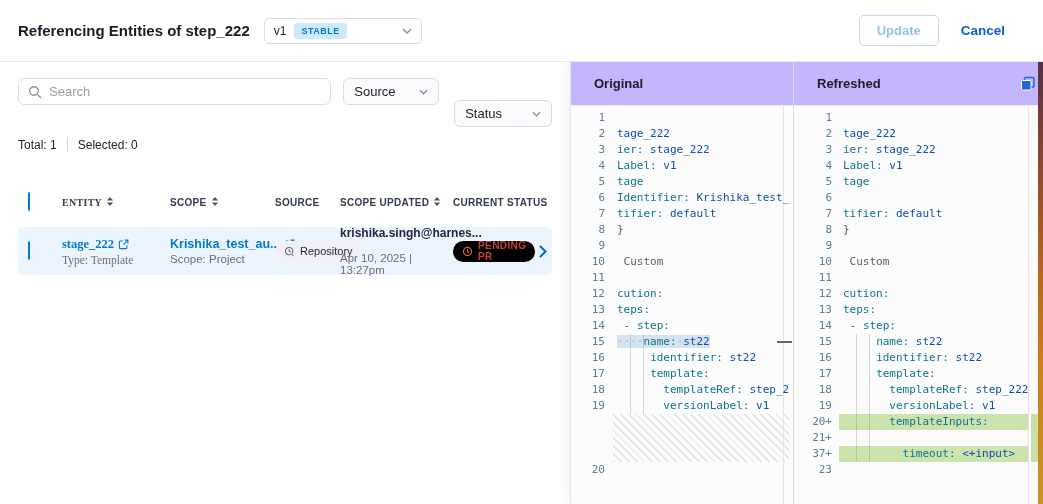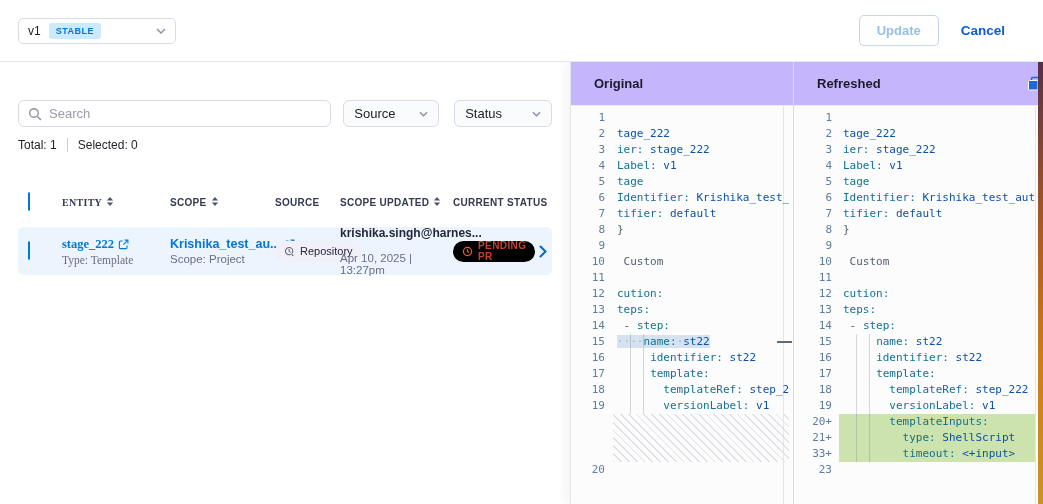--- a/index.html
+++ b/index.html
@@ -17,21 +17,21 @@
   .stable-badge { background:#cde9fc; color:#0278d5; font-size:9px; font-weight:bold;
             letter-spacing:.5px; border-radius:3px; padding:3px 7px; }
   .version-select .chev { margin-left:auto; }
   .topbar-actions { margin-left:auto; display:flex; align-items:center; gap:22px; }
   .update-btn { border:1px solid #c4d6ec; background:#fff; color:#99c0ea; font-size:13px;
             font-weight:bold; border-radius:5px; padding:7px 17px; cursor:default; }
   .cancel-btn { background:none; border:none; color:#0b5cd7; font-size:13.5px; font-weight:bold; cursor:pointer; }
 
   
   .left-panel { position:absolute; left:0; top:63px; width:570px; bottom:0; background:#fff; padding:15px 18px 0; }
-  .filter-row { display:flex; align-items:flex-end; }
+  .filter-row { display:flex; align-items:flex-start; }
   .search-box { width:314px; height:27px; border:1px solid #d9dae5; border-radius:6px;
             display:flex; align-items:center; padding:0 9px; background:#fff; }
   .search-box input { border:none; outline:none; font-size:13px; color:#22222a; width:100%;
             margin-left:7px; font-family:"Liberation Sans",sans-serif; background:transparent; }
   .search-box input::placeholder { color:#9a9ba8; }
   .drop { height:27px; background:#fafbfd; border:1px solid #d9dae5; border-radius:6px;
             display:flex; align-items:center; justify-content:space-between; padding:0 10px;
             font-size:13px; color:#22222a; cursor:pointer; }
   .drop.source { width:96px; margin-left:12px; }
   .drop.status { width:98px; margin-left:15px;margin-top:22px; }
@@ -98,20 +98,21 @@
 
   .edge-strip { position:absolute; right:0; top:0; bottom:0; width:5px; z-index:40;
           background:linear-gradient(180deg,#53304a 0%,#7e4436 18%,#b05f24 42%,#ce7d1c 68%,#c99427 100%); }
 
   .chev svg, .icon-inline svg { display:block; }
 </style>
 </head>
 <body>
 
 <div class="topbar">
+  <div class="page-title">Referencing Entities of step_222</div>
   <div class="version-select">
     <span class="version-label">v1</span>
     <span class="stable-badge">STABLE</span>
     <span class="chev">
       <svg width="10" height="6" viewBox="0 0 10 6">
           <path d="M1 1l4 4 4-4" stroke="#8b8da0" stroke-width="1.4" fill="none"></path>
         </svg>
     </span>
   </div>
   <div class="topbar-actions">
@@ -301,34 +302,34 @@
     <div class="editor" id="editor-refreshed">
       <div class="v-ruler"></div>
       <div class="ov-added"></div>
       <div class="indent-guide" style="left:62px; top:228px; height:128px;"></div>
       <div class="indent-guide" style="left:75px; top:228px; height:128px;"></div>
     <div class="code-row"><span class="ln">1</span><span class="ct"></span></div>
         <div class="code-row"><span class="ln">2</span><span class="ct"><span class="tk-val">tage_222</span></span></div>
         <div class="code-row"><span class="ln">3</span><span class="ct"><span class="tk-key">ier:</span><span class="tk-val"> stage_222</span></span></div>
         <div class="code-row"><span class="ln">4</span><span class="ct"><span class="tk-key">Label:</span><span class="tk-val"> v1</span></span></div>
         <div class="code-row"><span class="ln">5</span><span class="ct"><span class="tk-key">tage</span></span></div>
-        <div class="code-row"><span class="ln">6</span><span class="ct"><span class="tk-key">Identifier:</span><span class="tk-val"> Krishika_test_aut</span></span></div>
+        <div class="code-row"><span class="ln">6</span></div>
         <div class="code-row"><span class="ln">7</span><span class="ct"><span class="tk-key">tifier:</span><span class="tk-val"> default</span></span></div>
         <div class="code-row"><span class="ln">8</span><span class="ct"><span class="tk-plain">}</span></span></div>
         <div class="code-row"><span class="ln">9</span><span class="ct"></span></div>
         <div class="code-row"><span class="ln">10</span><span class="ct"><span class="tk-plain"> Custom</span></span></div>
         <div class="code-row"><span class="ln">11</span><span class="ct"></span></div>
         <div class="code-row"><span class="ln">12</span><span class="ct"><span class="tk-key">cution:</span></span></div>
         <div class="code-row"><span class="ln">13</span><span class="ct"><span class="tk-key">teps:</span></span></div>
         <div class="code-row"><span class="ln">14</span><span class="ct"><span class="tk-plain"> - </span><span class="tk-key">step:</span></span></div>
         <div class="code-row"><span class="ln">15</span><span class="ct"><span class="tk-plain">     </span><span class="tk-key">name:</span><span class="tk-val"> st22</span></span></div>
         <div class="code-row"><span class="ln">16</span><span class="ct"><span class="tk-plain">     </span><span class="tk-key">identifier:</span><span class="tk-val"> st22</span></span></div>
         <div class="code-row"><span class="ln">17</span><span class="ct"><span class="tk-plain">     </span><span class="tk-key">template:</span></span></div>
         <div class="code-row"><span class="ln">18</span><span class="ct"><span class="tk-plain">       </span><span class="tk-key">templateRef:</span><span class="tk-val"> step_222</span></span></div>
         <div class="code-row"><span class="ln">19</span><span class="ct"><span class="tk-plain">       </span><span class="tk-key">versionLabel:</span><span class="tk-val"> v1</span></span></div>
         <div class="code-row added"><span class="ln">20+</span><span class="ct"><span class="tk-plain">       </span><span class="tk-key">templateInputs:</span></span></div>
-        <div class="code-row added"><span class="ln">21+</span><span class="ct"><span class="tk-plain">         </span><span class="tk-key">type:</span><span class="tk-val"> ShellScript</span></span></div>
-        <div class="code-row added"><span class="ln">33+</span><span class="ct"><span class="tk-plain">         </span><span class="tk-key">timeout:</span><span class="tk-val"> &lt;+input&gt;</span></span></div>
+        <div class="code-row added"><span class="ln">21+</span></div>
+        <div class="code-row added"><span class="ln">37+</span><span class="ct"><span class="tk-plain">         </span><span class="tk-key">timeout:</span><span class="tk-val"> &lt;+input&gt;</span></span></div>
         <div class="code-row"><span class="ln">23</span><span class="ct"></span></div>
       </div>
   </div>
   <div class="edge-strip"></div>
 </div>
 
 </body></html>

